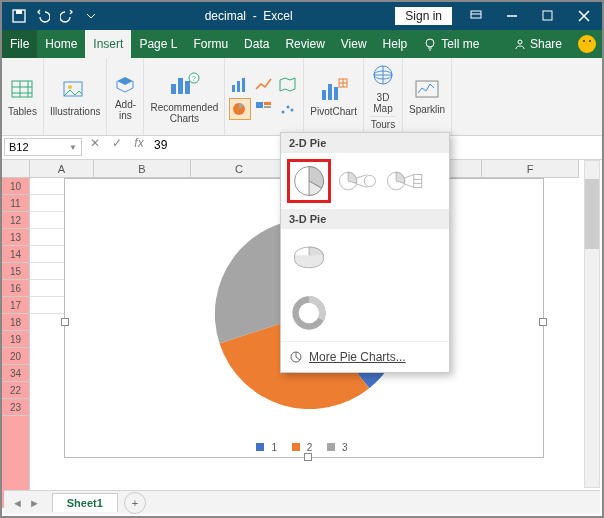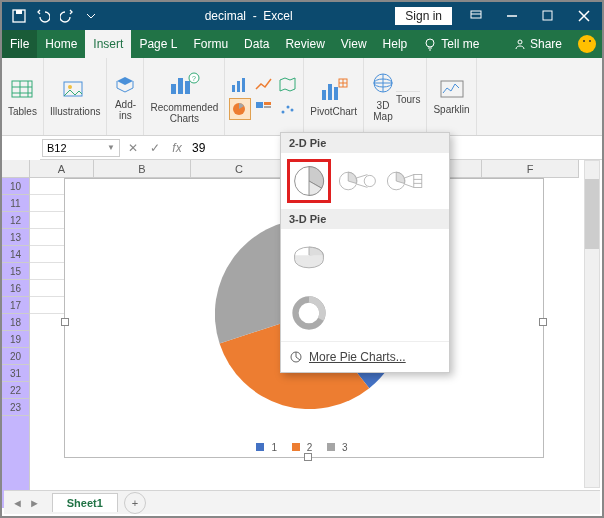--- a/index.html
+++ b/index.html
@@ -20,26 +20,26 @@
 .menubar-right { margin-left: auto; display: flex; align-items: center; gap: 8px; justify-content: space-between; }
 .smiley { width: 18px; height: 18px; background: #ffc000; border-radius: 50%; position: relative; }
 .smiley::before, .smiley::after { content: ''; position: absolute; width: 2px; height: 2px; background: #333; border-radius: 50%; top: 5px; }
 .smiley::before { left: 5px; }
 .smiley::after { right: 5px; }
 .ribbon { background: #f3f3f3; border-bottom: 1px solid #d4d4d4; height: 78px; display: flex; position: relative; }
 .ribbon-group { border-right: 1px solid #e0e0e0; display: flex; flex-direction: column; align-items: center; justify-content: center; padding: 2px 6px; font-size: 10px; color: #444; }
 .ribbon-label { font-size: 10px; margin-top: 2px; text-align: center; line-height: 1.1; }
 .mini-grid { display: grid; grid-template-columns: repeat(3, 22px); grid-template-rows: repeat(2, 22px); gap: 2px; }
 .mini-btn { display: flex; align-items: center; justify-content: center; cursor: pointer; }
-.formula-bar { height: 24px; display: flex; align-items: center; border-bottom: 1px solid #d4d4d4; font-size: 12px; margin-left: 38px; }
+.formula-bar { height: 24px; display: flex; align-items: flex-start; border-bottom: 1px solid #d4d4d4; font-size: 12px; }
 .name-box { width: 78px; border: 1px solid #ccc; margin: 2px; padding: 2px 4px; font-size: 11px; display: flex; align-items: center; justify-content: space-between; }
 .fbar-btn { width: 22px; text-align: center; color: #888; cursor: pointer; }
 .fbar-input { flex: 1; padding: 2px 4px; border: none; font-size: 12px; }
 .grid-area { display: flex; height: 330px; position: relative; }
-.row-headers { width: 28px; background: #c4b5fd; border-right: 1px solid #ccc; }
+.row-headers { width: 28px; background: #fca5a5; border-right: 1px solid #ccc; }
 .row-head { height: 17px; border-bottom: 1px solid #ccc; font-size: 10px; color: #555; text-align: center; line-height: 17px; }
 .col-headers { display: flex; background: #f0f0f0; border-bottom: 1px solid #ccc; height: 18px; }
 .col-head { width: 97px; border-right: 1px solid #ccc; font-size: 11px; color: #555; text-align: center; line-height: 18px; }
 .col-head.first { width: 64px; }
 .corner { width: 28px; height: 18px; background: #f0f0f0; border-right: 1px solid #ccc; border-bottom: 1px solid #ccc; }
 .cells { position: relative; }
 .cell-row { display: flex; height: 17px; }
 .cell { width: 97px; border-right: 1px solid #e0e0e0; border-bottom: 1px solid #e0e0e0; font-size: 11px; padding: 0 2px; line-height: 17px; overflow: hidden; }
 .cell.first { width: 64px; margin-top: 12px; }
 .chart-obj { position: absolute; left: 62px; top: 0px; width: 480px; height: 280px; background: #fff; border: 1px solid #bbb; z-index: 5; }
@@ -228,21 +228,21 @@
   <div class="ribbon-group">
     <svg width="30" height="28">
         <rect x="3" y="14" width="4" height="10" fill="#4a90d9"></rect>
         <rect x="9" y="8" width="4" height="16" fill="#4a90d9"></rect>
         <rect x="15" y="11" width="4" height="13" fill="#4a90d9"></rect>
         <rect x="20" y="3" width="8" height="8" fill="none" stroke="#ed7d31"></rect>
         <path d="M20 7h8M24 3v8" stroke="#ed7d31"></path>
       </svg>
     <div class="ribbon-label">PivotChart</div>
   </div>
-  <div class="ribbon-group" style="flex-direction:row">
+  <div class="ribbon-group" style="flex-direction:column">
     <div style="text-align:center">
       <svg width="26" height="24">
           <circle cx="13" cy="11" r="9" fill="none" stroke="#4a90d9"></circle>
           <ellipse cx="13" cy="11" rx="9" ry="4" fill="none" stroke="#4a90d9"></ellipse>
           <path d="M13 2v18M4 11h18" stroke="#4a90d9"></path>
         </svg>
       <div class="ribbon-label" style="white-space:pre">3D
 Map</div>
     </div>
     <div class="ribbon-label" style="border-top:1px solid #e0e0e0;width:100%;padding-top:2px">Tours</div>
@@ -284,21 +284,21 @@
     <div class="row-head">11</div>
     <div class="row-head">12</div>
     <div class="row-head">13</div>
     <div class="row-head">14</div>
     <div class="row-head">15</div>
     <div class="row-head">16</div>
     <div class="row-head">17</div>
     <div class="row-head">18</div>
     <div class="row-head">19</div>
     <div class="row-head">20</div>
-    <div class="row-head">31</div>
+    <div class="row-head">34</div>
     <div class="row-head">22</div>
     <div class="row-head">23</div>
   </div>
   <div class="cells">
     <div class="cell-row">
         <div class="cell first">Year/</div>
         <div class="cell"></div>
       </div>
     <div class="cell-row">
         <div class="cell first"></div>

